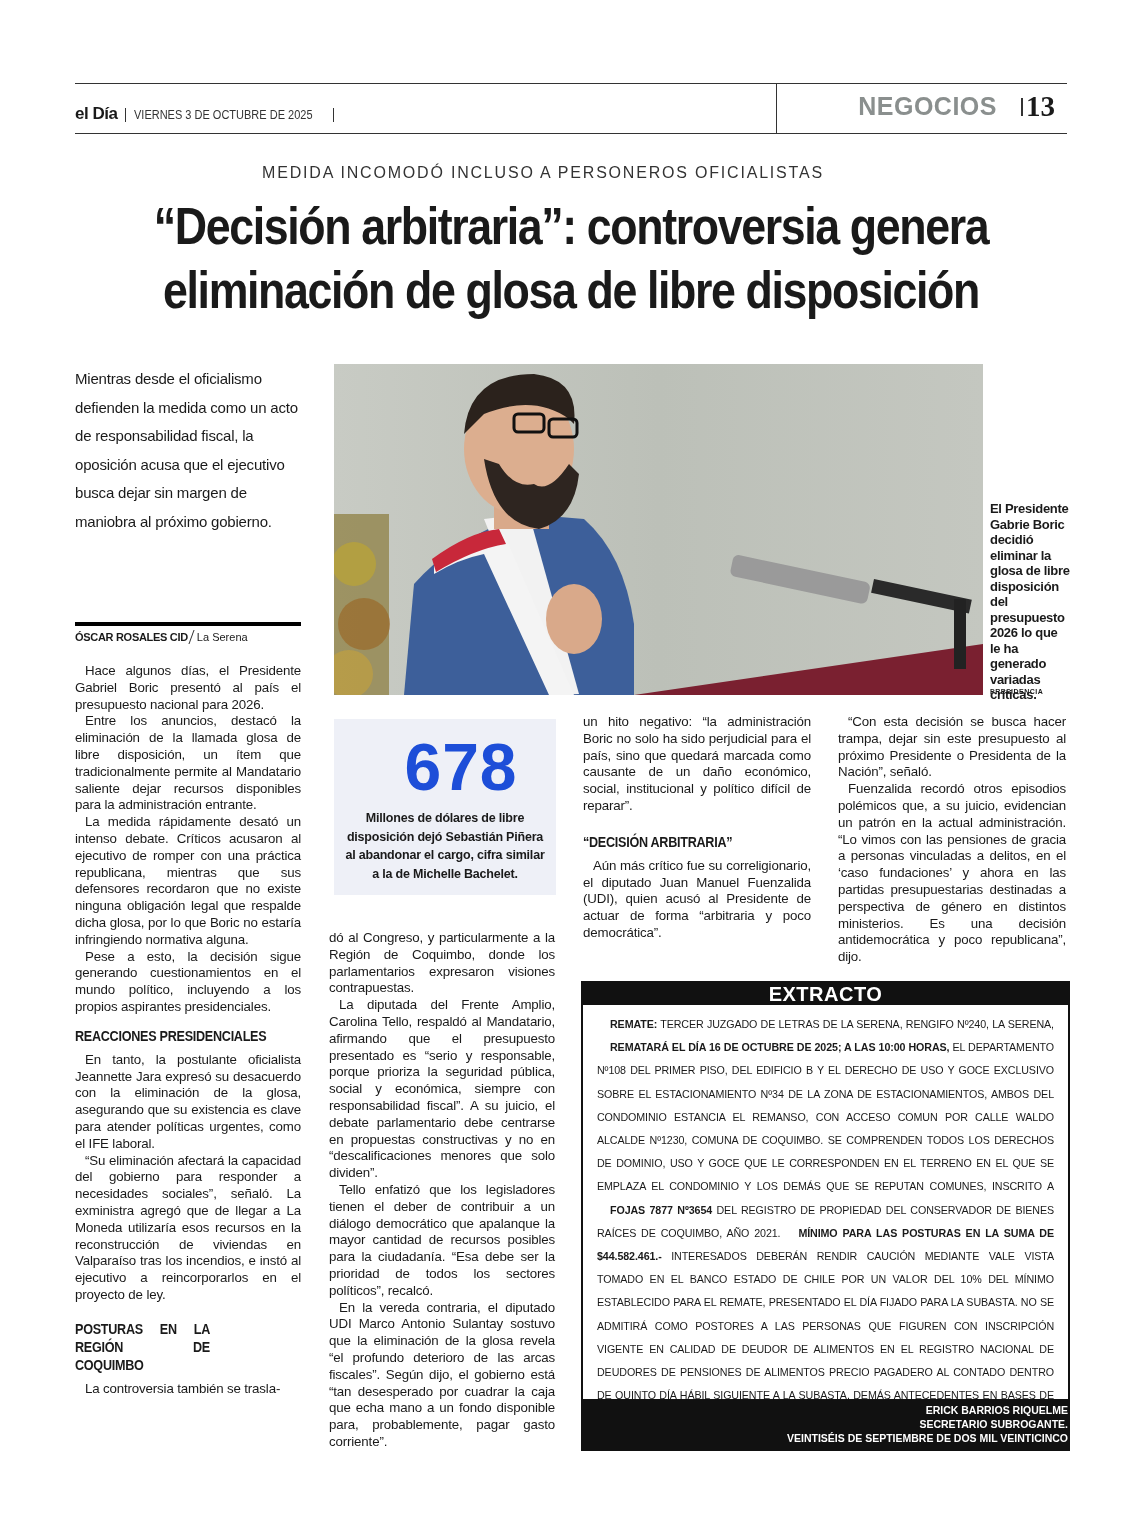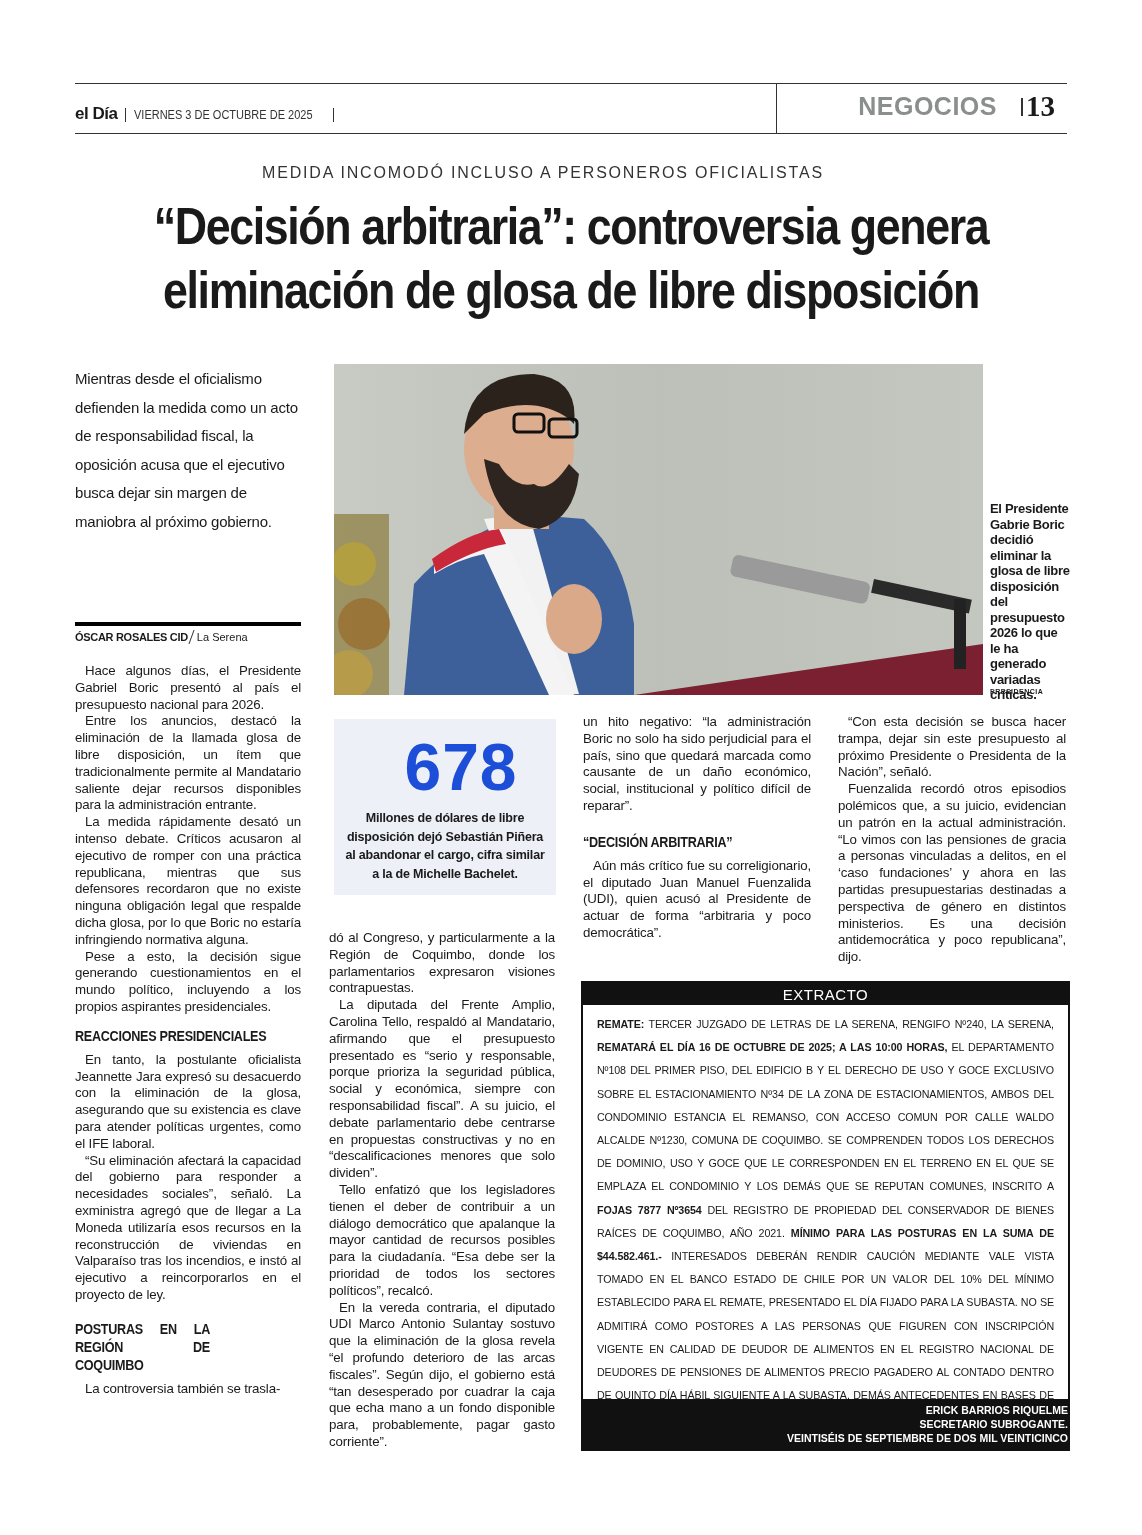--- a/index.html
+++ b/index.html
@@ -34,23 +34,23 @@
   .c1 { left:75px; width:226px; top:663px; }
   .c2 { left:329px; width:226px; top:930px; }
   .c3 { left:583px; width:228px; top:714px; }
   .c4 { left:838px; width:228px; top:714px; }
   
   .stat { left:334px; top:719px; width:222px; height:176px; background:#eef0f7; text-align:center; }
   .statnum { margin-top:10px; font-size:66px; font-weight:bold; color:#1d4ed8; line-height:76px; letter-spacing:1px;margin-left:32px; }
   .stattxt { margin:4px 10px 0; font-size:12.5px; font-weight:bold; line-height:18.5px; letter-spacing:-0.2px; }
   
   .extracto { left:581px; top:981px; width:485px; height:466px; border:2px solid #111; background:#fff; }
-  .ext-head { height:22px; background:#111; color:#fff; text-align:center; font-size:15px; font-weight:normal; line-height:23px; letter-spacing:0.5px; }
+  .ext-head { height:22px; background:#111; color:#fff; text-align:center; font-size:20px; font-weight:bold; line-height:23px; letter-spacing:0.5px; }
   .ext-body { padding:8px 14px 0 14px; font-size:10.7px; line-height:23.2px; text-align:justify; text-transform:uppercase; letter-spacing:-0.1px; }
-  .ext-body b { font-weight:bold; }
+  .ext-body b { font-weight:bold;margin-left:13px; }
   .ext-foot { position:absolute; left:0; right:0; bottom:0; height:50px; background:#111; color:#fff; text-align:right; font-size:10.5px; font-weight:bold; line-height:14px; padding-top:4px; box-sizing:border-box; }
 </style>
 </head>
 <body>
 
 <div class="abs topline"></div>
 <div class="abs botline"></div>
 <div class="abs vsep"></div>
 <div class="abs masthead">
   <span>el Día</span><span class="pipe"></span><span class="date">VIERNES 3 DE OCTUBRE DE 2025</span><span class="pipe" style="margin-left:-4px"></span>

